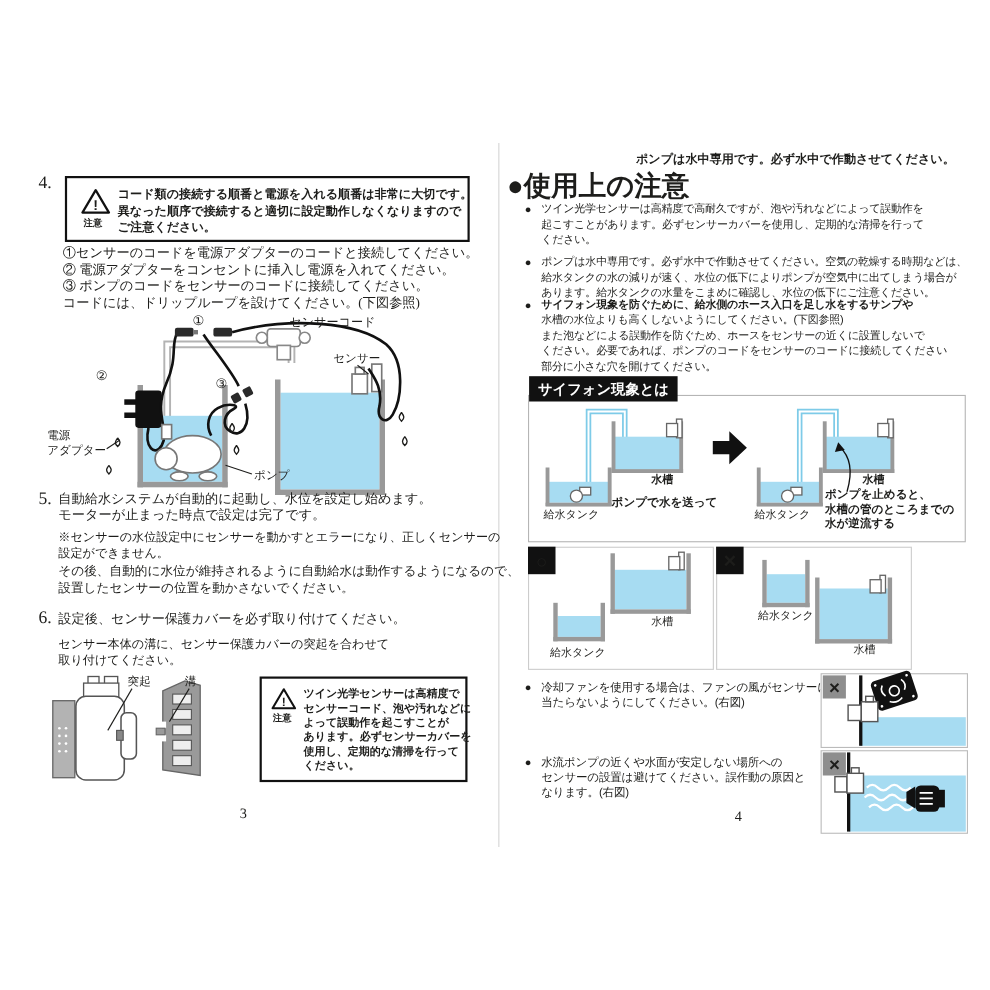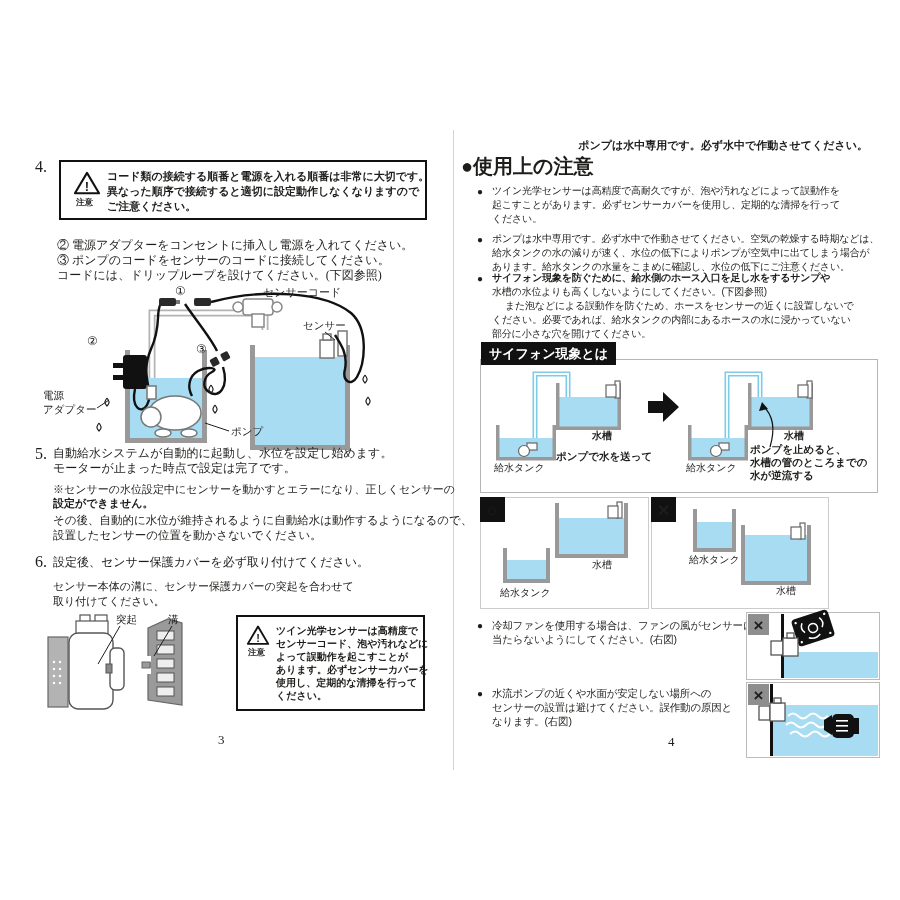--- a/index.html
+++ b/index.html
@@ -37,20 +37,21 @@
     <svg style="left:12px;top:9px;" width="28" height="26" viewBox="0 0 30 28">
       <path d="M15,2 L28,24 L2,24 Z" fill="none" stroke="#111" stroke-width="2.2" stroke-linejoin="round"></path>
       <text x="15" y="21" text-anchor="middle" font-size="14" font-weight="bold">!</text>
     </svg>
     <div class="t b gothic" style="left:15px;top:36px;font-size:8.5px;">注意</div>
     <div class="warnline gothic" style="left:46px;top:7px;font-size:11px;">コード類の接続する順番と電源を入れる順番は非常に大切です。</div>
     <div class="warnline gothic" style="left:46px;top:22px;font-size:11px;">異なった順序で接続すると適切に設定動作しなくなりますので</div>
     <div class="warnline gothic" style="left:46px;top:37px;font-size:11px;">ご注意ください。</div>
   </div>
 
+  <div class="t serif" style="left:57px;top:224px;font-size:12px;">①センサーのコードを電源アダプターのコードと接続してください。</div>
   <div class="t serif" style="left:57px;top:239px;font-size:12px;">② 電源アダプターをコンセントに挿入し電源を入れてください。</div>
   <div class="t serif" style="left:57px;top:269px;font-size:12px;">コードには、ドリップループを設けてください。(下図参照)</div>
   <div class="t serif" style="left:57px;top:254px;font-size:12px;">③ ポンプのコードをセンサーのコードに接続してください。</div>
 
   <svg style="left:35px;top:283px;" width="400" height="172" viewBox="0 0 400 172">
     <defs>
       <path id="drop" d="M0,0 C2.4,3.2 3.2,5 0,8 C-3.2,5 -2.4,3.2 0,0" fill="none" stroke="#1d1d1b" stroke-width="1.2"></path>
     </defs>
 
     <path d="M117,112 L117,30 L230,30 L230,47" fill="none" stroke="#b3b3b3" stroke-width="7"></path>
@@ -129,21 +130,21 @@
     <text x="8" y="130" font-size="10.5">アダプター</text>
     <line x1="62" y1="125" x2="74" y2="117" stroke="#1d1d1b" stroke-width="1"></line>
     <text x="196" y="152" font-size="10.5">ポンプ</text>
     <line x1="194" y1="148" x2="170" y2="140" stroke="#1d1d1b" stroke-width="1"></line>
   </svg>
 
   <div class="t stepno" style="left:35px;top:445px;">5.</div>
   <div class="t serif" style="left:53px;top:447px;font-size:12px;">自動給水システムが自動的に起動し、水位を設定し始めます。</div>
   <div class="t serif" style="left:53px;top:462px;font-size:12px;">モーターが止まった時点で設定は完了です。</div>
   <div class="t serif" style="left:53px;top:483px;font-size:11px;">※センサーの水位設定中にセンサーを動かすとエラーになり、正しくセンサーの</div>
-  <div class="t serif" style="left:53px;top:497px;font-size:11px;font-weight:bold;">設定ができません。</div>
+  <div class="t serif" style="left:53px;top:497px;font-size:11px;">設定ができません。</div>
   <div class="t serif" style="left:53px;top:514px;font-size:11.5px;">その後、自動的に水位が維持されるように自動給水は動作するようになるので、</div>
   <div class="t serif" style="left:53px;top:529px;font-size:11.5px;">設置したセンサーの位置を動かさないでください。</div>
 
   <div class="t stepno" style="left:35px;top:553px;">6.</div>
   <div class="t serif" style="left:53px;top:556px;font-size:12px;">設定後、センサー保護カバーを必ず取り付けてください。</div>
 
   <div class="t gothic m" style="left:53px;top:580px;font-size:11px;">センサー本体の溝に、センサー保護カバーの突起を合わせて</div>
   <div class="t gothic m" style="left:53px;top:595px;font-size:11px;">取り付けてください。</div>
 
   <svg style="left:42px;top:612px;" width="150" height="102" viewBox="0 0 150 102">
@@ -196,37 +197,37 @@
     <div class="warnline gothic" style="left:38px;top:33px;font-size:10px;">よって誤動作を起こすことが</div>
     <div class="warnline gothic" style="left:38px;top:46px;font-size:10px;">あります。必ずセンサーカバーを</div>
     <div class="warnline gothic" style="left:38px;top:59px;font-size:10px;">使用し、定期的な清掃を行って</div>
     <div class="warnline gothic" style="left:38px;top:72px;font-size:10px;">ください。</div>
   </div>
 
   <div class="t pageno" style="left:218px;top:733px;">3</div>
 
   <div class="t b gothic" style="right:32px;top:139px;font-size:11px;">ポンプは水中専用です。必ず水中で作動させてください。</div>
 
-  <div class="t b gothic" style="left:461px;top:155px;font-size:20px;">●使用上の注意</div>
+  <div class="t b gothic" style="left:461px;top:155px;font-size:25px;">●使用上の注意</div>
 
   <div class="bullet gothic" style="left:477px;top:186px;">●</div>
   <div class="t gothic m" style="left:492px;top:185px;font-size:10px;letter-spacing:-0.2px;">ツイン光学センサーは高精度で高耐久ですが、泡や汚れなどによって誤動作を</div>
   <div class="t gothic m" style="left:492px;top:199px;font-size:10px;letter-spacing:-0.2px;">起こすことがあります。必ずセンサーカバーを使用し、定期的な清掃を行って</div>
   <div class="t gothic m" style="left:492px;top:213px;font-size:10px;letter-spacing:-0.2px;">ください。</div>
 
   <div class="bullet gothic" style="left:477px;top:234px;">●</div>
   <div class="t gothic m" style="left:492px;top:233px;font-size:10px;letter-spacing:-0.2px;">ポンプは水中専用です。必ず水中で作動させてください。空気の乾燥する時期などは、</div>
   <div class="t gothic m" style="left:492px;top:247px;font-size:10px;letter-spacing:-0.2px;text-align:right;">給水タンクの水の減りが速く、水位の低下によりポンプが空気中に出てしまう場合が</div>
   <div class="t gothic m" style="left:492px;top:261px;font-size:10px;letter-spacing:-0.2px;">あります。給水タンクの水量をこまめに確認し、水位の低下にご注意ください。</div>
 
   <div class="bullet gothic" style="left:477px;top:273px;">●</div>
   <div class="t gothic m" style="left:492px;top:272px;font-size:10px;letter-spacing:-0.2px;font-weight:bold;">サイフォン現象を防ぐために、給水側のホース入口を足し水をするサンプや</div>
   <div class="t gothic m" style="left:492px;top:286px;font-size:10px;letter-spacing:-0.2px;">水槽の水位よりも高くしないようにしてください。(下図参照)</div>
-  <div class="t gothic m" style="left:505px;top:300px;font-size:10px;letter-spacing:-0.2px;">また泡などによる誤動作を防ぐため、ホースをセンサーの近くに設置しないで</div>
-  <div class="t gothic m" style="left:492px;top:314px;font-size:10px;letter-spacing:-0.2px;">ください。必要であれば、給水タンクの内部にあるホースの水に浸かっていない</div>
+  <div class="t gothic m" style="left:492px;top:300px;font-size:10px;letter-spacing:-0.2px;">また泡などによる誤動作を防ぐため、ホースをセンサーの近くに設置しないで</div>
+  <div class="t gothic m" style="left:492px;top:314px;font-size:10px;letter-spacing:-0.2px;">ください。必要であれば、ポンプのコードをセンサーのコードに接続してください</div>
   <div class="t gothic m" style="left:492px;top:328px;font-size:10px;letter-spacing:-0.2px;">部分に小さな穴を開けてください。</div>
 
   <div class="siphonbox" style="left:480px;top:359px;width:396px;height:132px;"></div>
   <div class="siphontitle" style="left:481px;top:342px;">サイフォン現象とは</div>
   <svg style="left:480px;top:359px;" width="396" height="132" viewBox="0 0 396 132">
 
     <g>
       <path d="M55,90 L55,15 L88,15 L88,48" fill="none" stroke="#7ecbe8" stroke-width="5"></path>
       <path d="M55,90 L55,15 L88,15 L88,48" fill="none" stroke="#ffffff" stroke-width="1.8"></path>
       <rect x="19" y="79" width="54" height="19" fill="#a7dcf2"></rect>

